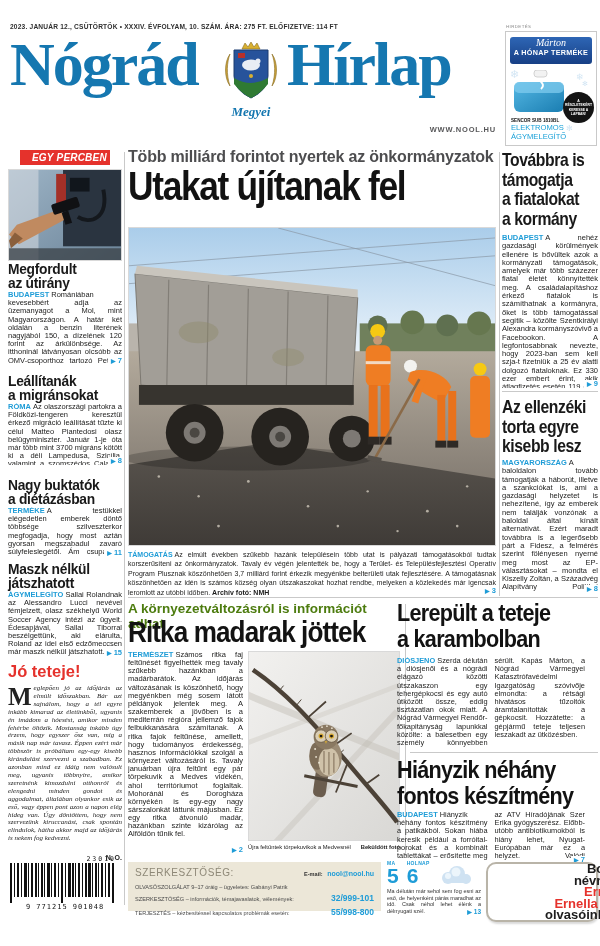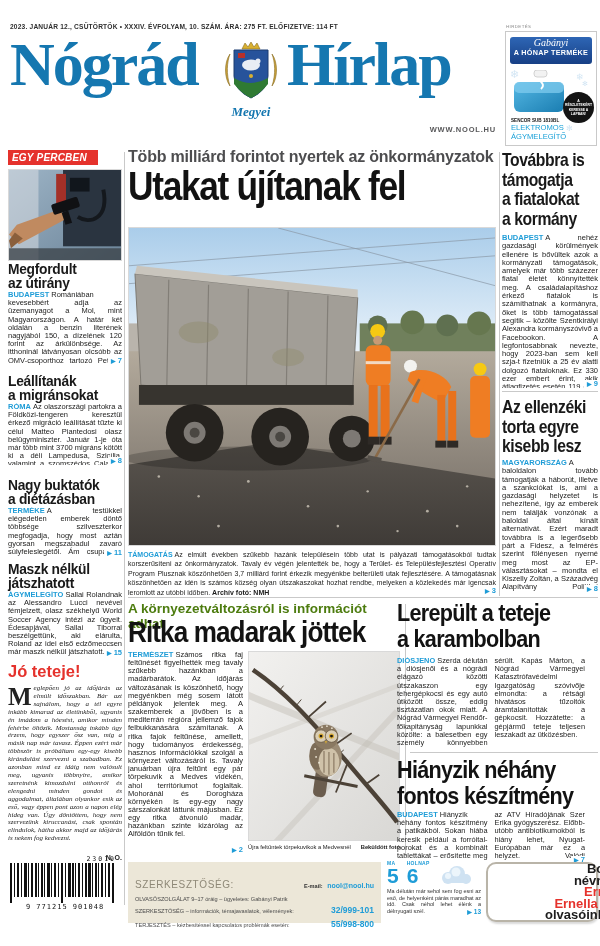--- a/index.html
+++ b/index.html
@@ -36,22 +36,22 @@
   
   .jtext{ text-align:justify; color:#1c1c1b;}
   .loc{ color:#1e9cd7; font-weight:bold; margin-right:2px;}
   .pr{ position:absolute; right:0; bottom:0; background:#fff; padding-left:3px;
        color:#1e9cd7; font-weight:bold; font-size:7.5px; }
   .pr .tri{ font-size:6px; }
   .divider{ background:#c9c9c9; }
 
   
   .leftcol{ left:8px; top:150px; width:114px; height:775px;}
-  .banner{ position:absolute; left:0; top:0; width:90px; height:15px; background:#e5322c;
-           color:#fff; font-size:10px; font-weight:bold; font-style:italic; line-height:15px; padding-left:4px; letter-spacing:.2px;}
+  .banner{ position:absolute; left:12px; top:0; width:90px; height:15px; background:#e5322c;
+           color:#fff; font-size:10px; font-weight:bold; font-style:italic; line-height:15px; padding-left:12px; letter-spacing:.2px;}
   .lphoto{ position:absolute; left:0; top:19px; width:114px; height:92px; border:1px solid #d9d9d9;}
   .lhead{ position:absolute; left:0; width:124px; font-size:15px; line-height:13.8px; font-weight:bold;
           letter-spacing:-.3px; color:#191919; white-space:pre-line; transform:scaleX(.92); transform-origin:left top;}
   .lbody{ position:absolute; left:0; width:114px; font-size:7.5px; line-height:8.2px; overflow:hidden;}
   .greet-title{ position:absolute; left:0; top:512px; font-size:16.5px; font-weight:bold; color:#e5322c;}
   .greet{ position:absolute; left:0; top:535px; width:114px; height:177px; overflow:hidden;
           font-family:"Liberation Serif", serif; font-style:italic; font-size:7px; line-height:7.9px; text-align:justify; color:#222;}
   .dropcap{ float:left; font-size:25px; line-height:21px; font-weight:bold; margin:1px 2px 0 0; font-style:normal;}
   .greet-sign{ position:absolute; right:0; bottom:0; background:#fff; padding-left:4px;
                font-family:"Liberation Sans", sans-serif; font-style:normal; font-size:7px; font-weight:bold;}
@@ -89,21 +89,21 @@
 
   
   .crash{ left:397px; top:600px; width:188px; height:265px;}
   .chead{ position:absolute; left:0; width:209px; font-size:24px; line-height:25.5px; font-weight:800;
           color:#121212; letter-spacing:-.8px; white-space:pre-line; transform:scaleX(.9); transform-origin:left top;}
   .cbody{ position:absolute; left:0; width:188px; overflow:hidden; column-count:2; column-gap:7px;
           font-size:7.4px; line-height:8.2px;}
   .sig{ font-weight:bold; }
 
   
-  .office{ left:128px; top:862px; width:253px; height:61px; background:#ece7d8; padding:12px 7px;}
+  .office{ left:128px; top:862px; width:253px; height:49px; background:#ece7d8; padding:0 7px;}
   .office-title-row{ display:flex; justify-content:space-between; align-items:baseline;}
   .office-title{ font-size:10px; color:#8e8877; letter-spacing:.6px;}
   .email-label{ font-size:5.6px; font-weight:bold; color:#333;}
   .email{ font-size:7px; font-weight:bold; color:#1e9cd7;}
   .office-row{ display:flex; justify-content:space-between; align-items:baseline; margin-top:3.5px;}
   .office-line{ font-size:5.6px; color:#4a4a4a;}
   .phone{ font-size:8.5px; font-weight:bold; color:#1e9cd7;}
   .weather{ left:387px; top:860px; width:94px;}
   .wx-row{ display:flex; align-items:flex-start; gap:8px;}
   .wx-label{ font-size:5px; font-weight:bold; color:#1e9cd7; letter-spacing:.3px;}
@@ -138,21 +138,21 @@
   <div class="abs mast-title" style="left:287px;">Hírlap</div>
   <div class="abs website">WWW.NOOL.HU</div>
 
   <div class="abs ad-label">HIRDETÉS</div>
   <div class="abs ad">
     <span class="snow" style="left:4px;top:36px;font-size:11px;">❄</span>
     <span class="snow" style="left:70px;top:40px;font-size:9px;">❄</span>
     <span class="snow" style="left:60px;top:92px;font-size:8px;">✻</span>
     <span class="snow" style="left:76px;top:48px;font-size:7px;">✻</span>
     <div class="ad-ribbon">
-      <div class="ad-script">Gabányi</div>
+      <div class="ad-script">Márton</div>
       <div class="ad-banner">A HÓNAP TERMÉKE</div>
     </div>
     <svg class="abs" style="left:6px;top:38px;" width="56" height="44" viewBox="0 0 56 44">
       <defs>
           <linearGradient id="blk" x1="0" y1="0" x2="1" y2="1">
         <stop offset="0" stop-color="#55b8e4"></stop>
             <stop offset="1" stop-color="#1a7db1"></stop>
           </linearGradient>
         </defs>
       <rect x="2" y="12" width="50" height="30" rx="6" fill="url(#blk)"></rect>

